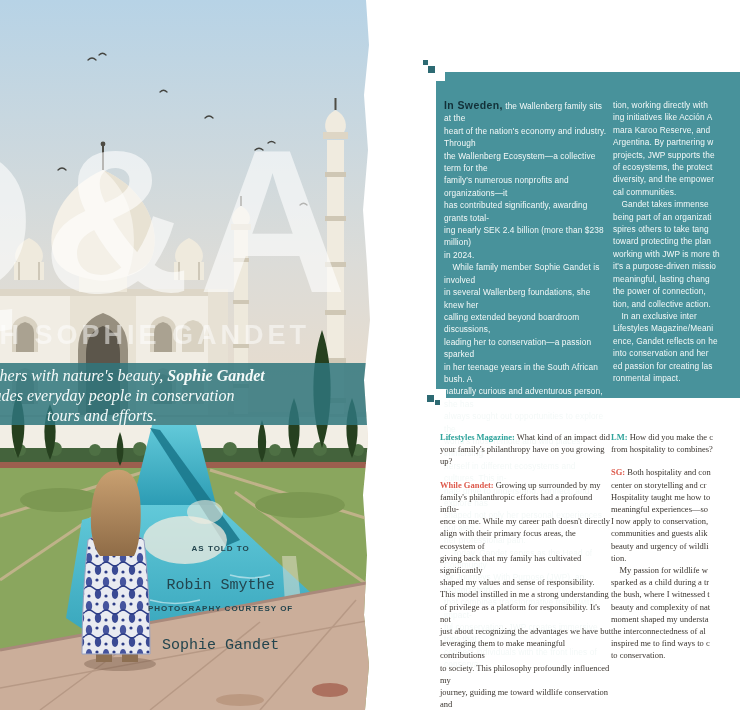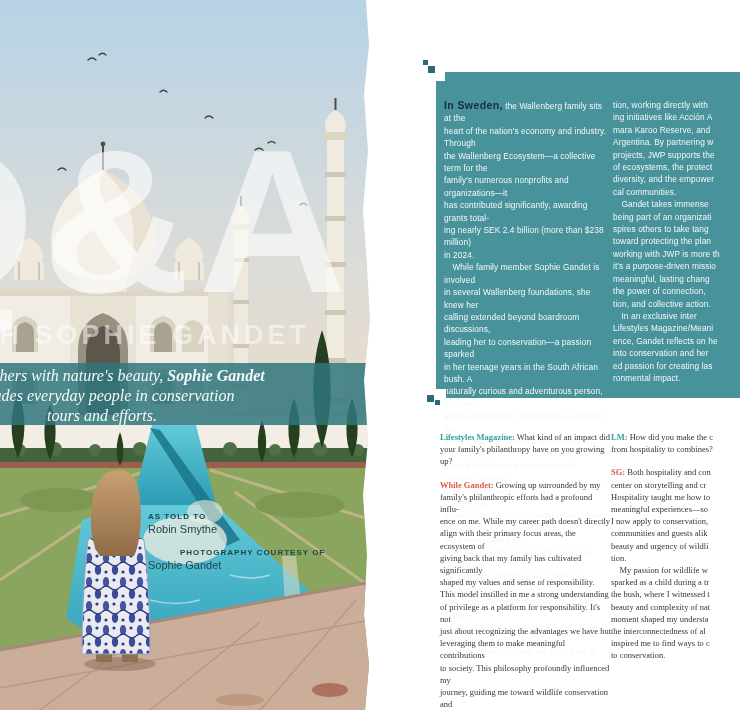--- a/index.html
+++ b/index.html
@@ -21,24 +21,24 @@
     font-weight:700;font-size:27px;letter-spacing:4px;white-space:nowrap;
     color:rgba(255,255,255,0.5);}
 
   .quote-band{position:absolute;left:0;top:363px;width:372px;height:62px;z-index:4;
     background:var(--quote-band,rgba(47,118,124,0.85));}
   .quote-text{position:absolute;left:-85px;top:366px;width:374px;z-index:5;
     font-family:"Liberation Serif",serif;font-style:italic;font-size:16px;line-height:20px;
     color:#f4faf9;text-align:center;}
   .quote-text .qbold{font-weight:700;}
 
-  .credits{position:absolute;left:148px;top:512px;z-index:5;color:var(--credit-text,#23454e);}
+  .credits{position:absolute;left:148px;top:544px;z-index:5;color:var(--credit-text,#23454e);text-align:center;}
   .credit-role{font-size:8px;font-weight:700;letter-spacing:1px;line-height:10px;}
-  .credit-role.mt{margin-top:11px;margin-left:32px;}
-  .credit-name{font-family:Liberation Sans, sans-serif;font-size:11px;line-height:15px;}
+  .credit-role.mt{margin-top:11px;}
+  .credit-name{font-family:Liberation Mono, monospace;font-size:15px;line-height:15px;margin-top:24px;}
 
   
   .intro-box{position:absolute;left:436px;top:72px;width:312px;height:326px;
     background:var(--box-teal,#48929b);}
   .pixel{position:absolute;}
   .px-dark{background:#2d6a73;}
   .px-white{background:#fff;}
 
   .box-cols{display:flex;gap:3px;padding:27px 0 0 8px;}
   .box-col{margin:0;white-space:pre-line;

